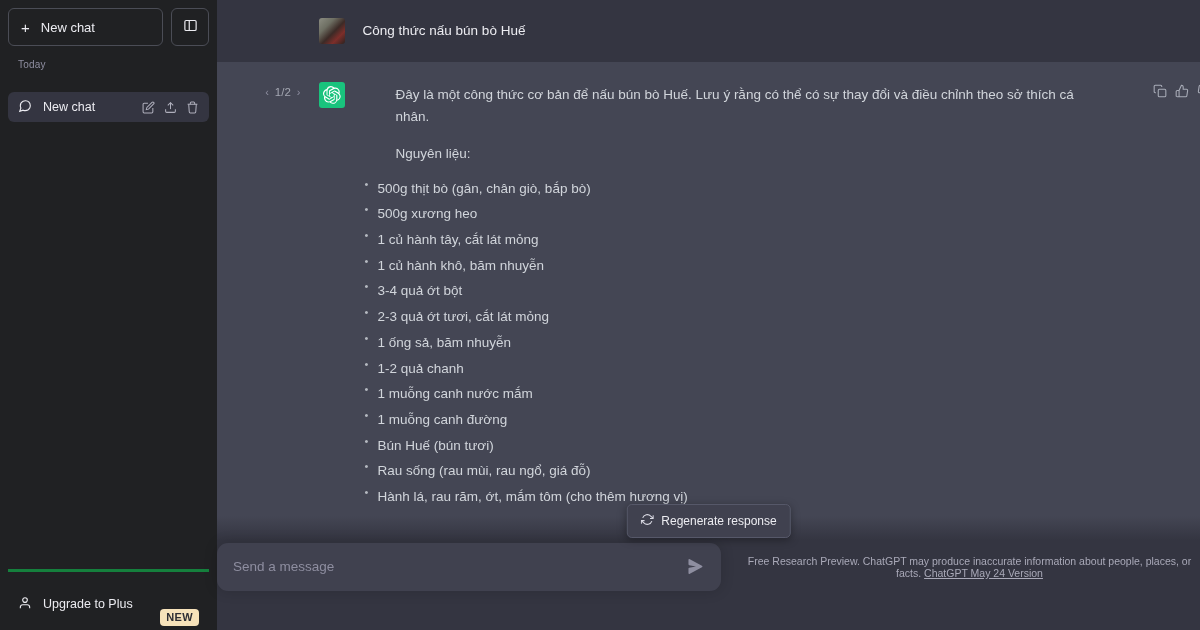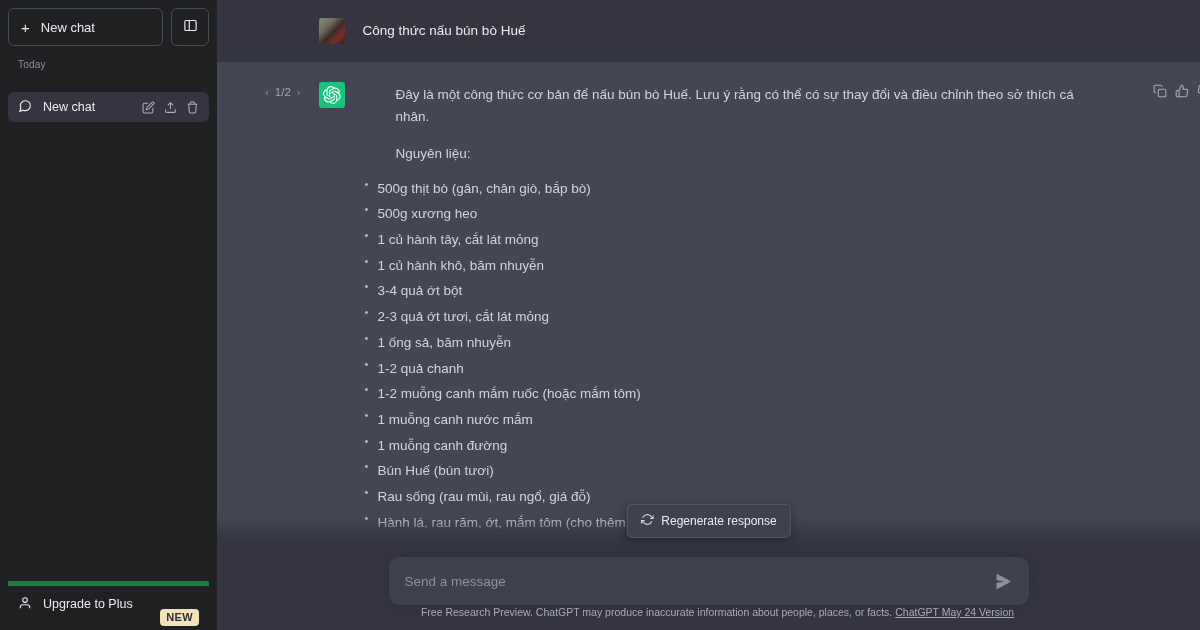--- a/index.html
+++ b/index.html
@@ -53,21 +53,21 @@
     padding: 0 10px; gap: 11px;
     color: #ececf1; font-size: 12.5px;
     cursor: pointer;
   }
   .chat-item-label { flex: 1 1 auto; white-space: nowrap; overflow: hidden; }
   .chat-actions { display: flex; gap: 9px; align-items: center; }
   .chat-actions span { display: flex; cursor: pointer; opacity: .85; }
 
   .sidebar-spacer { flex: 1 1 auto; }
 
-  .sidebar-bottom { border-top: 5px solid #15803d; padding-top: 0; }
+  .sidebar-bottom { border-top: 3px solid #15803d; padding-top: 14px; }
   .side-row {
     height: 36px; border-radius: 6px;
     display: flex; align-items: center; gap: 11px;
     padding: 0 10px;
     color: #ececf1; font-size: 12.5px;
     cursor: pointer;
   }
   .side-row .grow { flex: 1 1 auto; white-space: nowrap; overflow: hidden; }
   .new-badge {
     background: #f6e2ba; color: #2d2d33;
@@ -153,21 +153,21 @@
     right: -112px; top: 2px;
     display: flex; gap: 8px; align-items: center;
   }
   .msg-tools span { cursor: pointer; display: flex; opacity: .9; }
 
   
   .bottom-area {
     position: absolute; left: 0; right: 0; bottom: 0;
     height: 110px;
     background: linear-gradient(180deg, rgba(52,53,65,0) 0%, #343541 22%, #343541 100%);
-    display: flex; flex-direction: column; align-items: center;
+    display: flex; flex-direction: row; align-items: center;
     justify-content: flex-end;
     padding-bottom: 8px;
   }
   .regen-wrap {
     position: absolute;
     left: 50%; transform: translateX(-50%);
     top: -12px;
   }
   .regen-btn {
     background: #40414f;
@@ -302,21 +302,20 @@
           <p>Nguyên liệu:</p>
           <ul>
             <li>500g thịt bò (gân, chân giò, bắp bò)</li>
             <li>500g xương heo</li>
             <li>1 củ hành tây, cắt lát mỏng</li>
             <li>1 củ hành khô, băm nhuyễn</li>
             <li>3-4 quả ớt bột</li>
             <li>2-3 quả ớt tươi, cắt lát mỏng</li>
             <li>1 ống sả, băm nhuyễn</li>
             <li>1-2 quả chanh</li>
-            <li>1-2 muỗng canh mắm ruốc (hoặc mắm tôm)</li>
             <li>1 muỗng canh nước mắm</li>
             <li>1 muỗng canh đường</li>
             <li>Bún Huế (bún tươi)</li>
             <li>Rau sống (rau mùi, rau ngổ, giá đỗ)</li>
             <li>Hành lá, rau răm, ớt, mắm tôm (cho thêm hương vị)</li>
           </ul>
         </div>
 
         <div class="msg-tools">
           <span>

